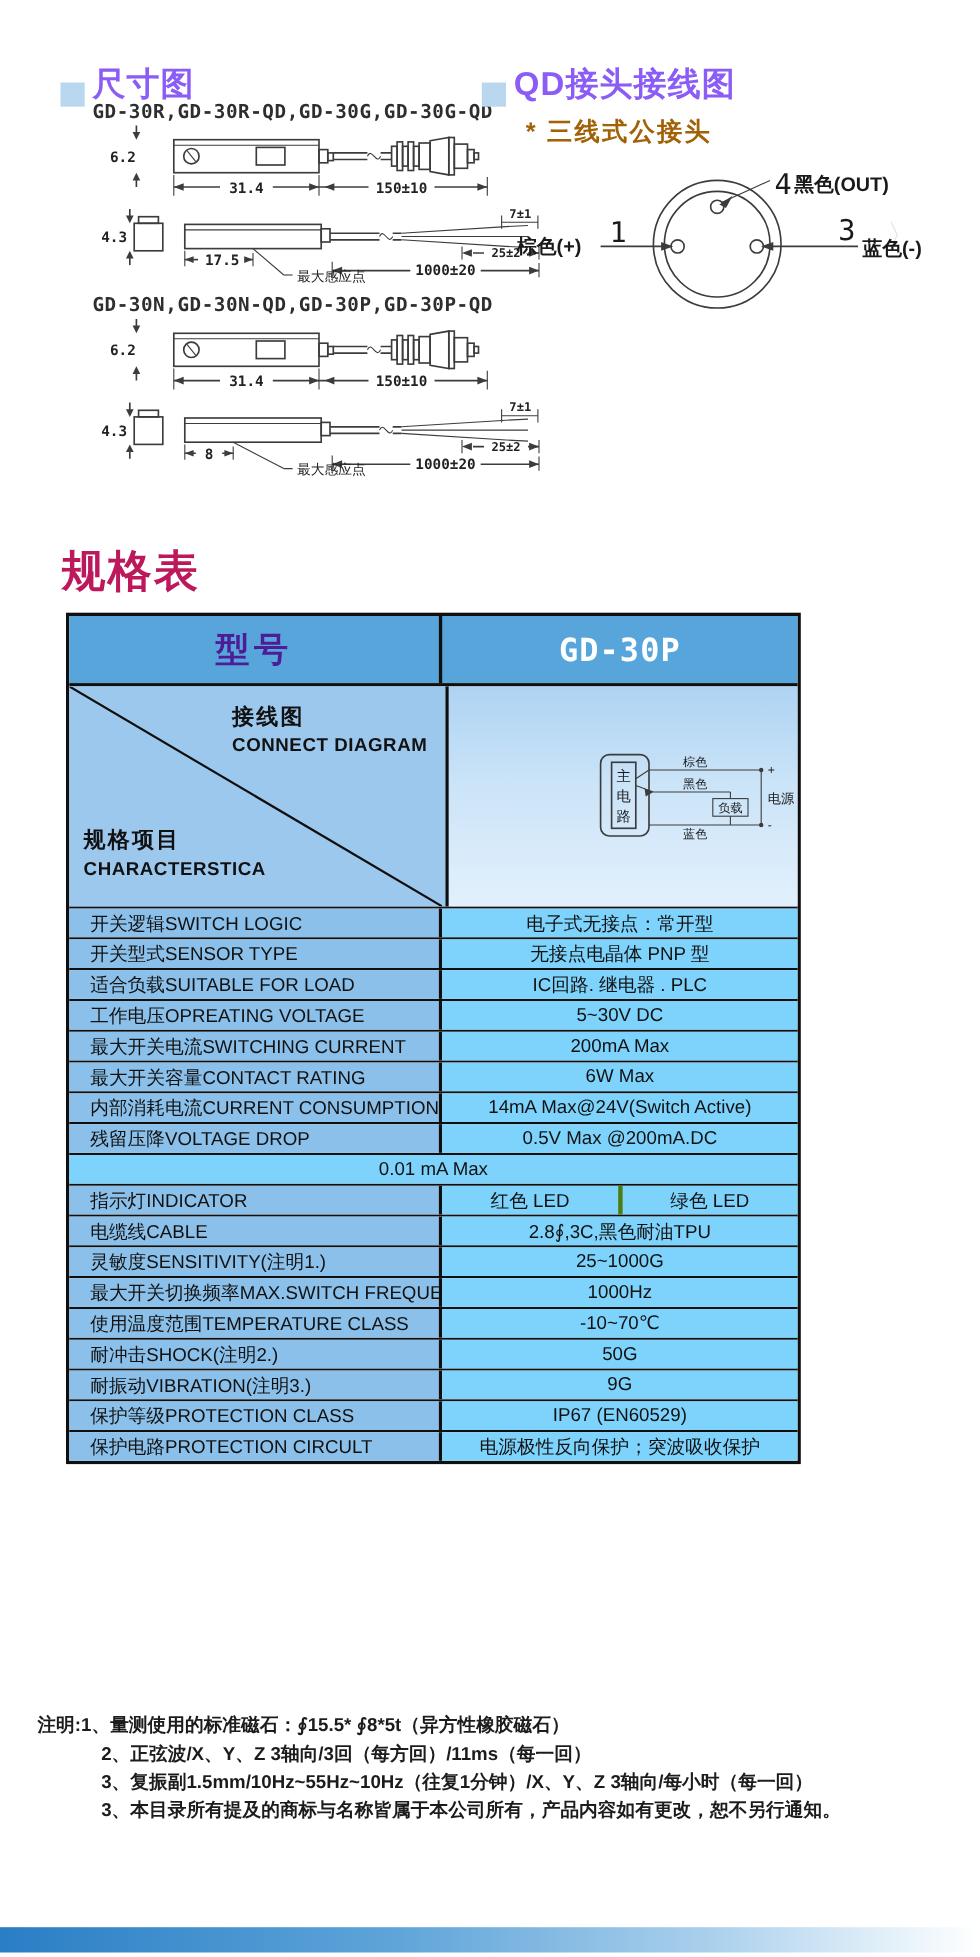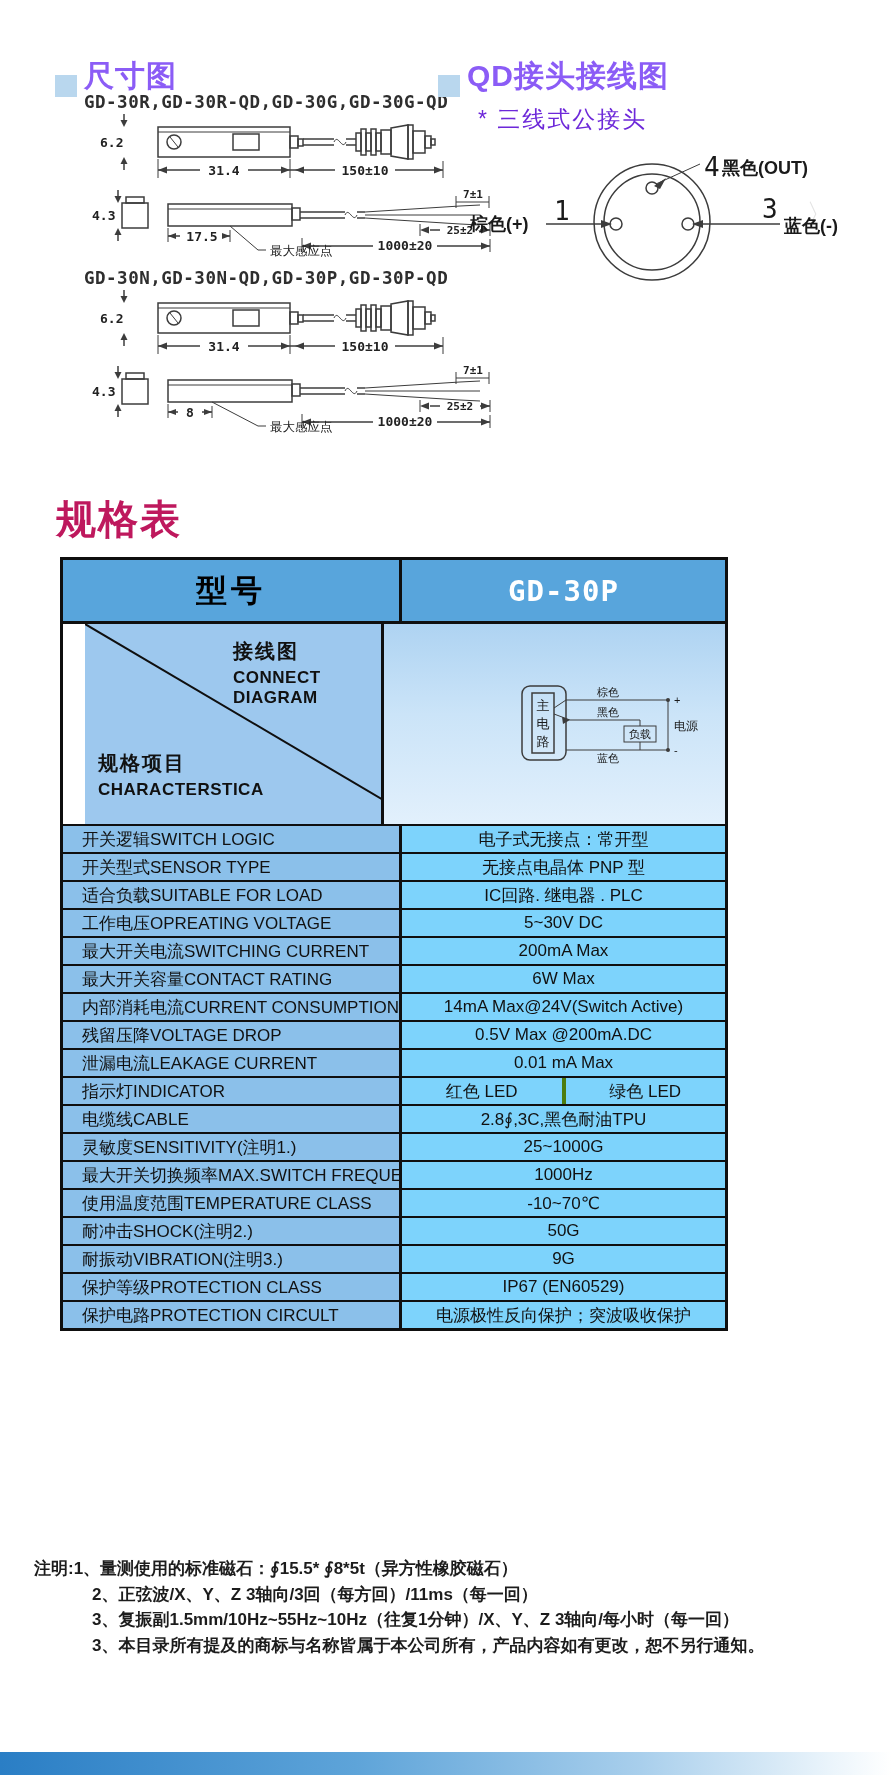--- a/index.html
+++ b/index.html
@@ -2,40 +2,40 @@
 <html><head>
 <meta charset="utf-8">
 <style>
   html,body{margin:0;padding:0;background:#fff;}
   body{width:891px;height:1779px;position:relative;font-family:"Liberation Sans","DejaVu Sans",sans-serif;color:#111;overflow:hidden;}
   .abs{position:absolute;}
   
   .sec-title{display:flex;align-items:flex-end;gap:7px;font-size:30px;font-weight:bold;color:#8b5cf6;letter-spacing:1px;}
   .sq{width:22px;height:22px;background:#b9d7ee;flex:0 0 auto;}
   .models{font-family:"DejaVu Sans Mono","Liberation Mono",monospace;font-size:17.5px;font-weight:bold;color:#2e2e2e;letter-spacing:.5px;white-space:nowrap;}
-  .subtitle{font-size:23px;font-weight:400;color:#6d28d9;letter-spacing:2px;white-space:nowrap;}
+  .subtitle{font-size:23px;font-weight:700;color:#a16207;letter-spacing:2px;white-space:nowrap;}
   
   svg .ln{stroke:#3c3c3c;stroke-width:1.5;fill:none;}
   svg .thin{stroke:#3c3c3c;stroke-width:1;fill:none;}
   svg .fillk{fill:#3c3c3c;stroke:none;}
   svg .wbg{fill:#ffffff;stroke:none;}
   svg text.dim{font-family:"DejaVu Sans Mono","Liberation Mono",monospace;font-size:13px;fill:#222;stroke:none;font-weight:bold;}
   svg text.dims{font-family:"DejaVu Sans Mono","Liberation Mono",monospace;font-size:11px;fill:#222;stroke:none;font-weight:bold;}
   svg text.lbl{font-family:"Liberation Sans","DejaVu Sans",sans-serif;font-size:12.5px;fill:#222;stroke:none;}
   svg text.big{font-family:"DejaVu Sans Mono",monospace;font-size:26px;fill:#1a1a1a;stroke:none;}
   svg text.cn{font-family:"Liberation Sans","DejaVu Sans",sans-serif;font-size:18px;fill:#1a1a1a;stroke:none;font-weight:600;}
   svg text.cir{font-family:"Liberation Sans","DejaVu Sans",sans-serif;font-size:11px;fill:#1a1a1a;stroke:none;}
   
   .spec-title{font-size:40px;font-weight:bold;color:#be185d;letter-spacing:2px;}
   .spec-table{position:absolute;left:60px;top:557px;width:668px;border:3px solid #0f0f0f;box-sizing:border-box;background:#fff;}
   .t-hrow{display:flex;height:61px;background:#58a5dc;}
-  .t-hleft{width:339px;border-right:3px solid #0f0f0f;display:flex;align-items:center;justify-content:center;color:#000000;font-size:31px;font-weight:600;letter-spacing:4px;box-sizing:border-box;}
+  .t-hleft{width:339px;border-right:3px solid #0f0f0f;display:flex;align-items:center;justify-content:center;color:#4c1d95;font-size:31px;font-weight:600;letter-spacing:4px;box-sizing:border-box;}
   .t-hright{flex:1;display:flex;align-items:center;justify-content:center;color:#fff;font-size:29px;font-family:"DejaVu Sans Mono",monospace;font-weight:bold;letter-spacing:1px;}
   .t-drow{display:flex;height:200px;border-top:3px solid #0f0f0f;}
-  .t-dleft{width:299px;border-right:3px solid #0f0f0f;position:relative;background:#9dc8ee;box-sizing:border-box;overflow:hidden;margin-left:22px;}
+  .t-dleft{width:345px;border-right:3px solid #0f0f0f;position:relative;background:#9dc8ee;box-sizing:border-box;overflow:hidden;}
   .t-dright{flex:1;position:relative;background:linear-gradient(180deg,#aed3f2 0%,#cbe4f8 45%,#e2f0fc 100%);}
   .diag-top{position:absolute;left:148px;top:14px;}
   .diag-top .cnl{font-size:20px;font-weight:600;letter-spacing:2px;}
   .diag-top .enl{font-size:17px;font-weight:bold;letter-spacing:.5px;margin-top:3px;}
   .diag-bottom{position:absolute;left:13px;top:126px;}
   .diag-bottom .cnl{font-size:20px;font-weight:600;letter-spacing:2px;}
   .diag-bottom .enl{font-size:17px;font-weight:bold;letter-spacing:.5px;margin-top:3px;}
   .t-row{display:flex;height:28px;border-top:2px solid #0f0f0f;box-sizing:border-box;}
   .t-label{width:339px;border-right:3px solid #0f0f0f;background:#8bc0ea;display:flex;align-items:center;padding-left:19px;font-size:17px;font-weight:500;box-sizing:border-box;white-space:nowrap;}
   .t-value{flex:1;display:flex;align-items:center;justify-content:center;font-size:17px;background:#7dd3fc;white-space:nowrap;}
@@ -356,21 +356,20 @@
     </div>
   <div class="t-row">
       <div class="t-label">内部消耗电流CURRENT CONSUMPTION</div>
       <div class="t-value">14mA Max@24V(Switch Active)</div>
     </div>
   <div class="t-row">
       <div class="t-label">残留压降VOLTAGE DROP</div>
       <div class="t-value">0.5V Max @200mA.DC</div>
     </div>
   <div class="t-row">
-      <div class="t-label">泄漏电流LEAKAGE CURRENT</div>
       <div class="t-value">0.01 mA Max</div>
     </div>
   <div class="t-row">
     <div class="t-label">指示灯INDICATOR</div>
     <div class="t-value split">
       <div class="sub">红色 LED</div>
       <div class="sub">绿色 LED</div>
     </div>
   </div>
   <div class="t-row">

